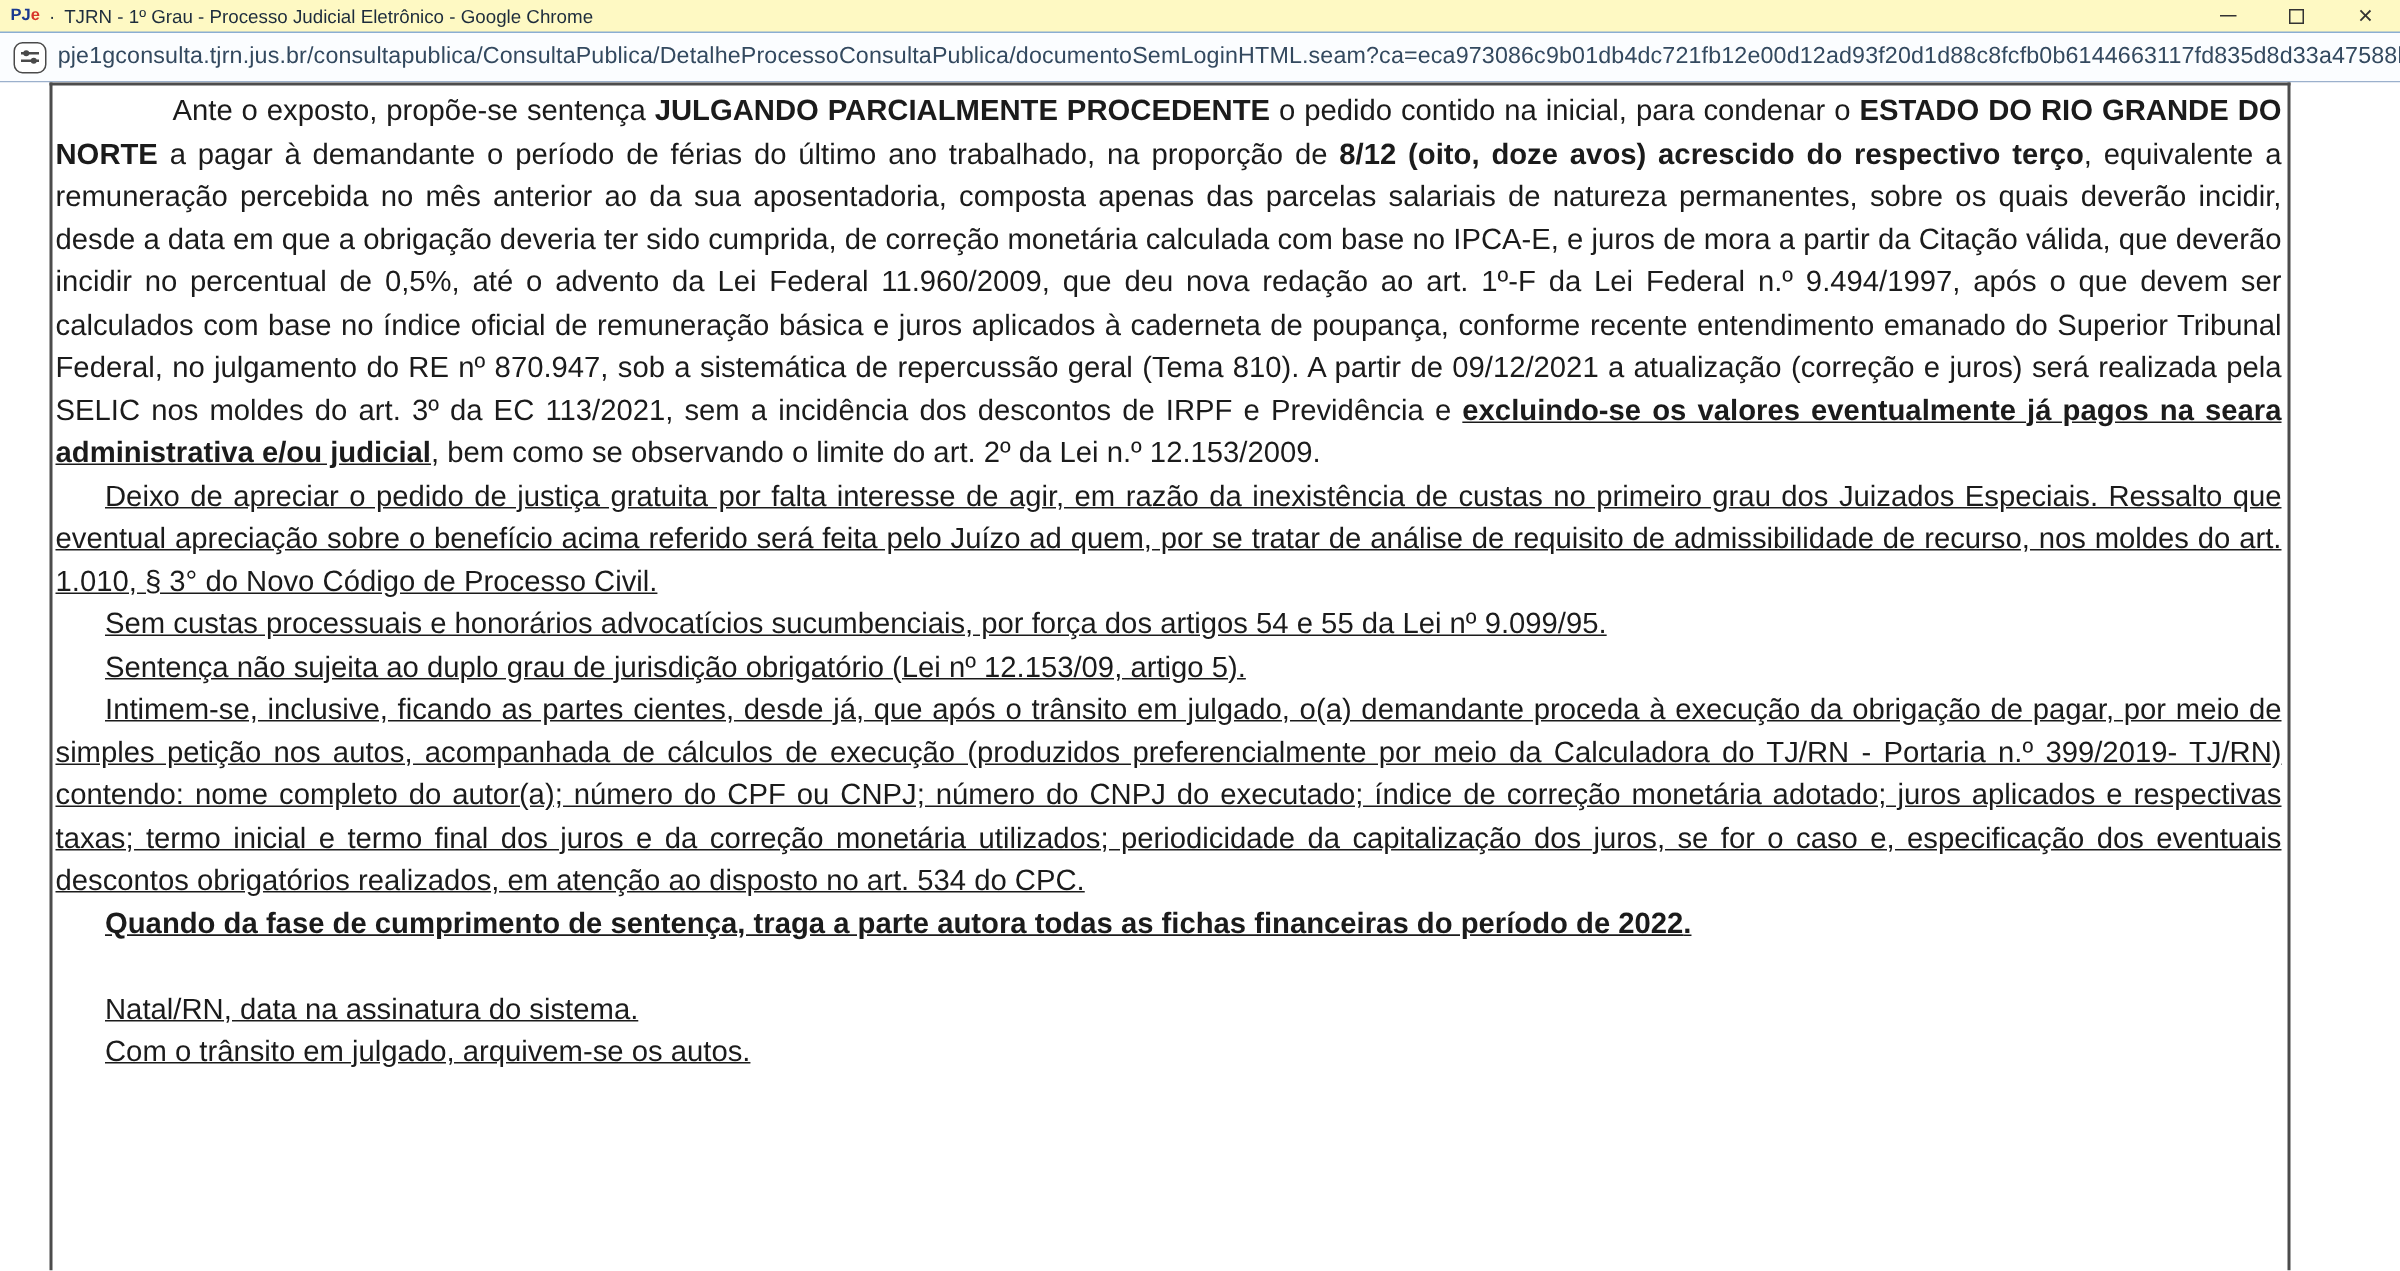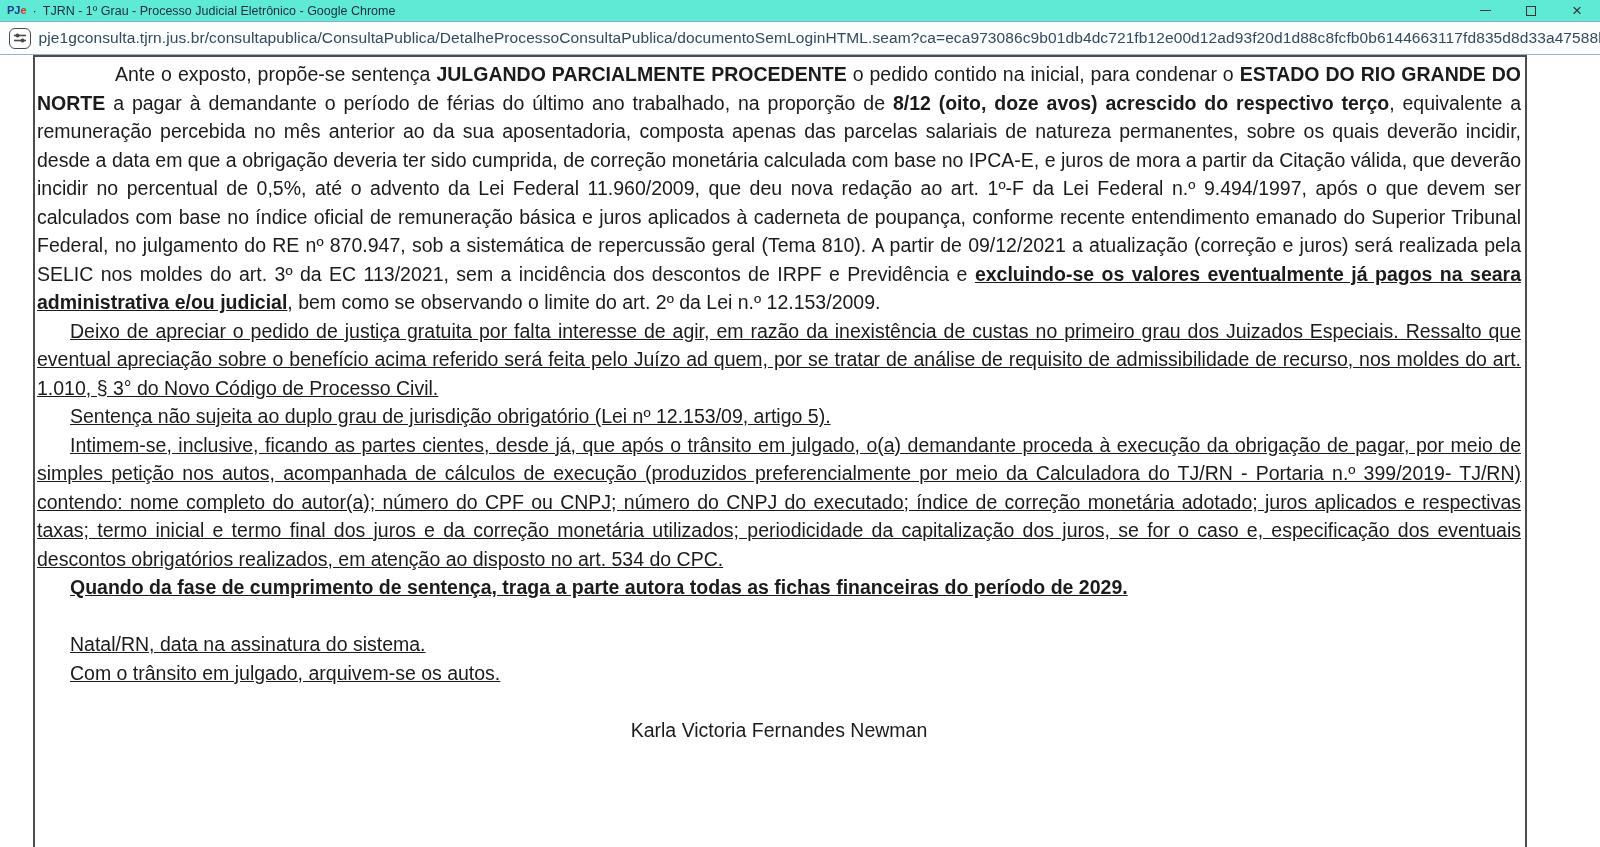--- a/index.html
+++ b/index.html
@@ -3,21 +3,21 @@
 <meta charset="utf-8">
 <style>
   * { box-sizing: border-box; margin: 0; padding: 0; }
   html, body {
     width: 1600px; height: 847px; overflow: hidden;
     background: #ffffff;
     font-family: "Liberation Sans", sans-serif;
   }
   
   .titlebar {
-    height: 22px; background: #5eead4;
+    height: 22px; background: #fef9c3;
     border-bottom: 1px solid #8aaed2;
     display: flex; align-items: center;
     padding-left: 7px;
     font-size: 12.5px; color: #1d2c3c;
     user-select: none;
   }
   .favicon {
     font-size: 11px; font-weight: bold; letter-spacing: 0px;
     margin-right: 6px; line-height: 1;
   }
@@ -103,20 +103,20 @@
       <circle cx="10.5" cy="9.5" r="2" fill="#4a4a4a"></circle>
     </svg>
   </span>
   <span class="url-text">pje1gconsulta.tjrn.jus.br/consultapublica/ConsultaPublica/DetalheProcessoConsultaPublica/documentoSemLoginHTML.seam?ca=eca973086c9b01db4dc721fb12e00d12ad93f20d1d88c8fcfb0b6144663117fd835d8d33a47588ba4578fda508f...</span>
 </div>
 
 <div class="page-area">
   <div class="doc-box">
       <p class="para indent-lg"><span>Ante o exposto, propõe-se sentença </span><span class="bold">JULGANDO PARCIALMENTE PROCEDENTE</span><span> o pedido contido na inicial, para condenar o </span><span class="bold">ESTADO DO RIO GRANDE DO NORTE</span><span> a pagar à demandante o período de férias do último ano trabalhado, na proporção de </span><span class="bold">8/12 (oito, doze avos) acrescido do respectivo terço</span><span>, equivalente a remuneração percebida no mês anterior ao da sua aposentadoria, composta apenas das parcelas salariais de natureza permanentes, sobre os quais deverão incidir, desde a data em que a obrigação deveria ter sido cumprida, de correção monetária calculada com base no IPCA-E, e juros de mora a partir da Citação válida, que deverão incidir no percentual de 0,5%, até o advento da Lei Federal 11.960/2009, que deu nova redação ao art. 1º-F da Lei Federal n.º 9.494/1997, após o que devem ser calculados com base no índice oficial de remuneração básica e juros aplicados à caderneta de poupança, conforme recente entendimento emanado do Superior Tribunal Federal, no julgamento do RE nº 870.947, sob a sistemática de repercussão geral (Tema 810). A partir de 09/12/2021 a atualização (correção e juros) será realizada pela SELIC nos moldes do art. 3º da EC 113/2021, sem a incidência dos descontos de IRPF e Previdência e </span><span class="bold underline">excluindo-se os valores eventualmente já pagos na seara administrativa e/ou judicial</span><span>, bem como se observando o limite do art. 2º da Lei n.º 12.153/2009.</span></p>
       <p class="para indent-sm"><span>Deixo de apreciar o pedido de justiça gratuita por falta interesse de agir, em razão da inexistência de custas no primeiro grau dos Juizados Especiais. Ressalto que eventual apreciação sobre o benefício acima referido será feita pelo Juízo ad quem, por se tratar de análise de requisito de admissibilidade de recurso, nos moldes do art. 1.010, § 3° do Novo Código de Processo Civil.</span></p>
+      <p class="para indent-sm"><span>Sem custas processuais e honorários advocatícios sucumbenciais, por força dos artigos 54 e 55 da Lei nº 9.099/95.</span></p>
       <p class="para indent-sm"><span>Sentença não sujeita ao duplo grau de jurisdição obrigatório (Lei nº 12.153/09, artigo 5).</span></p>
       <p class="para indent-sm"><span>Intimem-se, inclusive, ficando as partes cientes, desde já, que após o trânsito em julgado, o(a) demandante proceda à execução da obrigação de pagar, por meio de simples petição nos autos, acompanhada de cálculos de execução (produzidos preferencialmente por meio da Calculadora do TJ/RN - Portaria n.º 399/2019- TJ/RN) contendo: nome completo do autor(a); número do CPF ou CNPJ; número do CNPJ do executado; índice de correção monetária adotado; juros aplicados e respectivas taxas; termo inicial e termo final dos juros e da correção monetária utilizados; periodicidade da capitalização dos juros, se for o caso e, especificação dos eventuais descontos obrigatórios realizados, em atenção ao disposto no art. 534 do CPC.</span></p>
-      <p class="para indent-sm"><span class="bold underline">Quando da fase de cumprimento de sentença, traga a parte autora todas as fichas financeiras do período de 2029</span><span class="bold">.</span></p>
+      <p class="para indent-sm"><span class="bold underline">Quando da fase de cumprimento de sentença, traga a parte autora todas as fichas financeiras do período de 2022</span><span class="bold">.</span></p>
       <p class="para indent-sm space-before"><span>Natal/RN, data na assinatura do sistema.</span></p>
       <p class="para indent-sm"><span>Com o trânsito em julgado, arquivem-se os autos.</span></p>
-      <p class="para center space-before"><span>Karla Victoria Fernandes Newman</span></p>
     </div>
 </div>
 
 </body></html>

